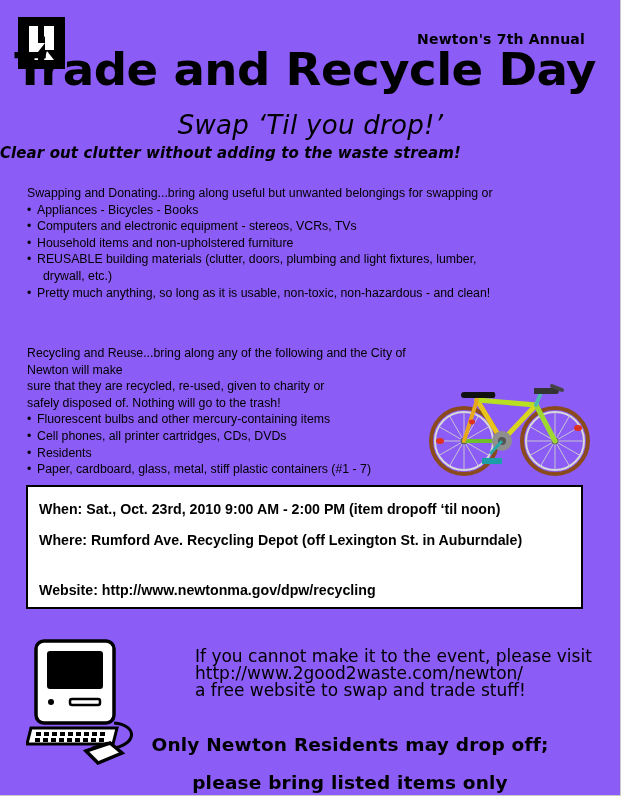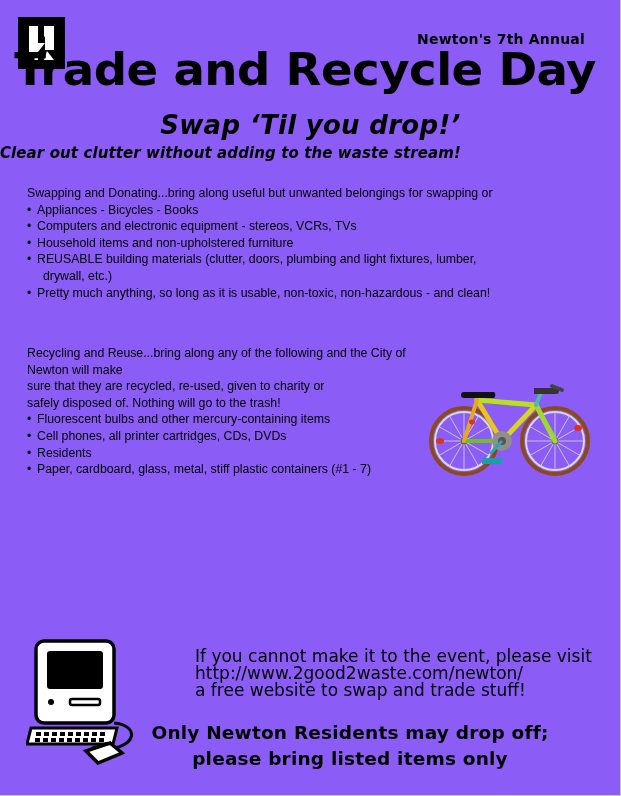--- a/index.html
+++ b/index.html
@@ -63,21 +63,21 @@
   }
 
   .subtitle1 {
     position: absolute;
     left: 0;
     top: 110px;
     width: 621px;
     text-align: center;
     font-family: "DejaVu Sans", sans-serif;
     font-style: italic;
-    font-weight: bold;
+    font-weight: normal;
     font-size: 26px;
     line-height: 30px;
     color: #000;
     letter-spacing: 0.3px;
   }
   .subtitle2 {
     position: absolute;
     left: 0;
     top: 144px;
     width: 621px;
@@ -181,21 +181,21 @@
     top: 718px;
     width: 440px;
     text-align: center;
     font-family: "DejaVu Sans", sans-serif;
     font-weight: bold;
     font-size: 18.5px;
     line-height: 22px;
     letter-spacing: 0.2px;
     color: #000;
   }
-  .residents-note div { margin: 4px; }
+  .residents-note div { margin: 16px; }
 </style>
 </head>
 <body>
 
 <div class="page">
 
   <div class="logo">
     <svg width="47" height="52" viewBox="0 0 47 52" aria-hidden="true">
       <rect x="0" y="0" width="47" height="52" fill="#000"></rect>
       <path d="M11 9 L20 9 L20 27 L26 20 L26 9 L36 9 L36 33 L27 33 L27 19 L20 27 L20 43 L11 43 Z" fill="#fff"></path>
@@ -289,20 +289,25 @@
       <path d="M78 63 L66 76" stroke="#2aa8a8" stroke-width="3"></path>
 
       <path d="M58 80 h20 v6 h-20 z" fill="#1b9ea8"></path>
 
       <ellipse cx="16" cy="63" rx="4" ry="3" fill="#e03020"></ellipse>
       <ellipse cx="154" cy="50" rx="4" ry="3" fill="#e03020"></ellipse>
       <ellipse cx="48" cy="44" rx="3" ry="2.4" fill="#e03020"></ellipse>
     </svg>
   </div>
 
+  <div class="info-box">
+    <div class="info-line" id="info-when">When: Sat., Oct. 23rd, 2010 9:00 AM - 2:00 PM (item dropoff ‘til noon)</div>
+    <div class="info-line" id="info-where">Where: Rumford Ave. Recycling Depot (off Lexington St. in Auburndale)</div>
+    <div class="info-line" id="info-website">Website: http://www.newtonma.gov/dpw/recycling</div>
+  </div>
 
   <div class="computer">
     <svg width="122" height="132" viewBox="0 0 122 132" aria-hidden="true">
 
       <path d="M18 8 h62 a8 8 0 0 1 8 8 v66 a8 8 0 0 1 -8 8 h-62 a8 8 0 0 1 -8 -8 v-66 a8 8 0 0 1 8 -8 z" fill="#fff" stroke="#000" stroke-width="3.5"></path>
 
       <rect x="21" y="18" width="56" height="38" rx="3" fill="#000"></rect>
 
       <rect x="44" y="66" width="30" height="6" rx="2" fill="#fff" stroke="#000" stroke-width="2.5"></rect>
 

